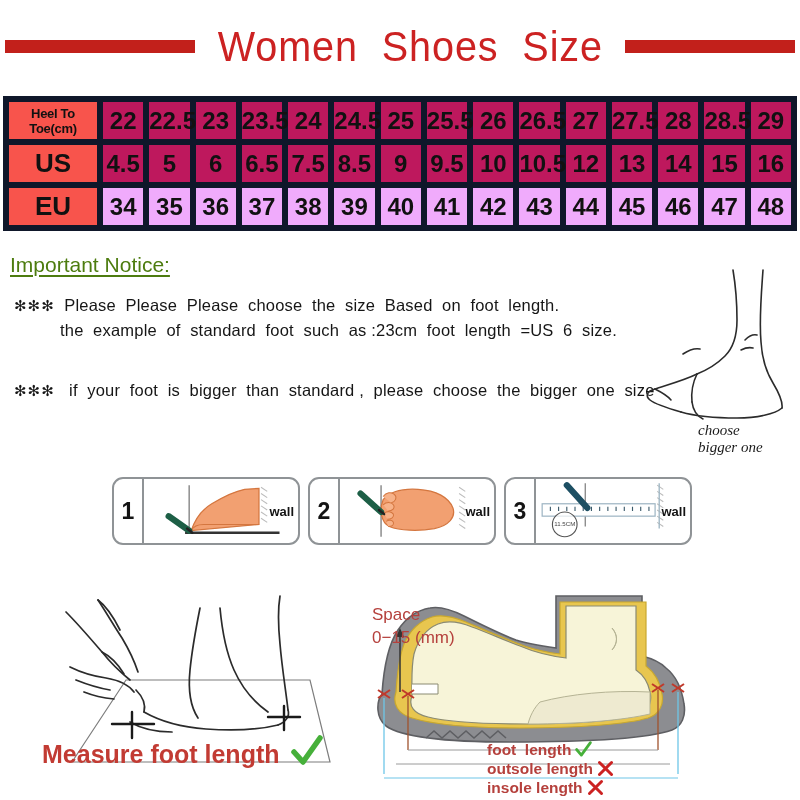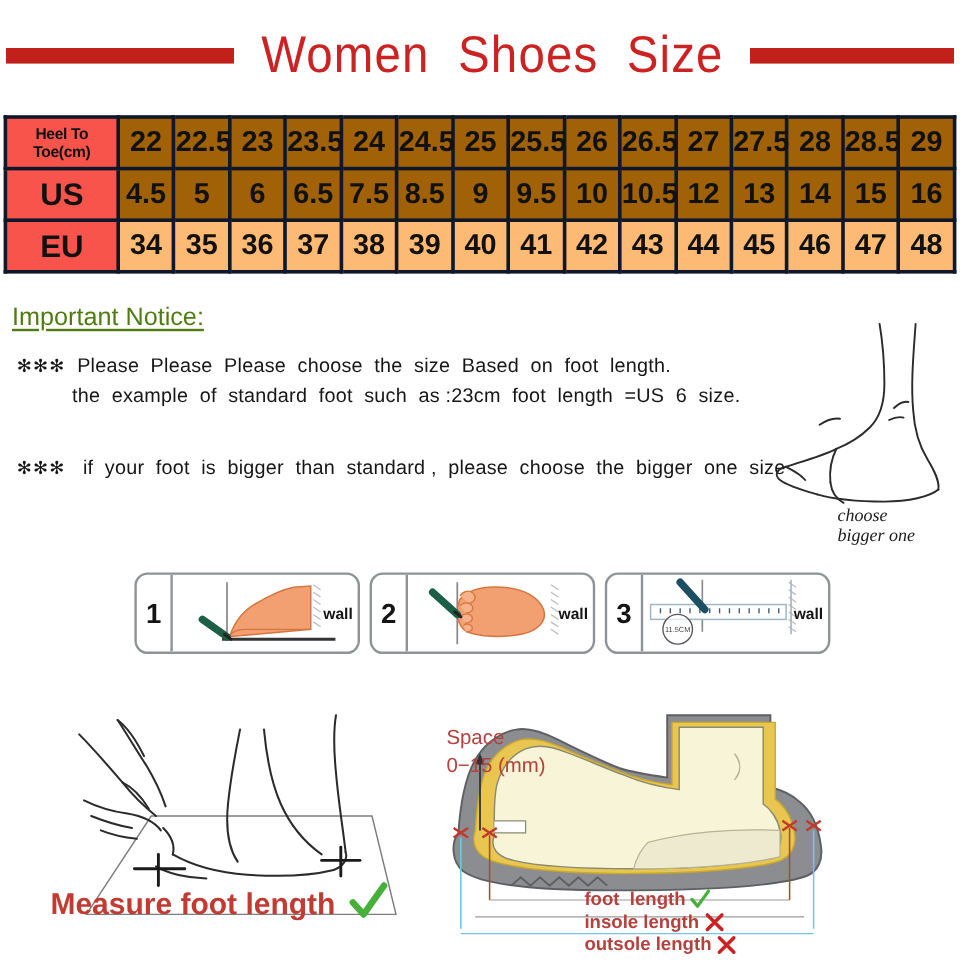--- a/index.html
+++ b/index.html
@@ -35,41 +35,41 @@
   }
 
   
   .size-table {
     position: absolute; left: 3px; top: 96px;
     width: 794px;
     border-collapse: collapse;
     table-layout: fixed;
   }
   .size-table td, .size-table th {
-    border: 3px solid #0f172a;
+    border: 6px solid #0f172a;
     text-align: center;
     vertical-align: middle;
     height: 43px;
     font-weight: 700;
     color: #111;
     padding: 0;
     font-family: "Liberation Sans Narrow", "Liberation Sans", sans-serif;
   }
   .hdr-cell {
     background: #f8544c;
     width: 94px;
   }
   .hdr-cell.small { font-size: 13px; letter-spacing: -0.3px; }
   .hdr-cell.big   { font-size: 26px; }
   .cell-cm, .cell-us {
-    background: #a16207;
+    background: #be185d;
     font-size: 24px;
   }
   .cell-eu {
-    background: #fdba74;
+    background: #f0abfc;
     font-size: 24px;
   }
 
   
   .notice-title {
     position: absolute; left: 10px; top: 253px;
     color: #4d7c0f; font-size: 21px; font-weight: 400;
     text-decoration: underline; text-underline-offset: 3px;
     font-family: "Liberation Sans Narrow", "Liberation Sans", sans-serif;
   }
@@ -409,19 +409,19 @@
   <line x1="24" y1="206" x2="318" y2="206" stroke="#6ec6e8" stroke-width="1.1"></line>
 </svg>
 
 <div class="space-label"><span>Space</span>
 <span>0−15 (mm)</span></div>
 
 <div class="len-labels" id="len-labels">
     <div class="len-row"><span>foot  length</span><span class="mark"><svg viewBox="0 0 22 22" width="19" height="19">
           <path d="M3 11 L8.5 17.5 L19 3" fill="none" stroke="#46b03a" stroke-width="3.2" stroke-linecap="round" stroke-linejoin="round"></path>
         </svg></span></div>
+    <div class="len-row"><span>outsole length</span><span class="mark"><svg viewBox="0 0 22 22" width="19" height="19">
+          <path d="M4 4 L18 18 M18 4 L4 18" fill="none" stroke="#cc2222" stroke-width="3.4" stroke-linecap="round"></path>
+        </svg></span></div>
     <div class="len-row"><span>insole length</span><span class="mark"><svg viewBox="0 0 22 22" width="19" height="19">
           <path d="M4 4 L18 18 M18 4 L4 18" fill="none" stroke="#cc2222" stroke-width="3.4" stroke-linecap="round"></path>
         </svg></span></div>
-    <div class="len-row"><span>outsole length</span><span class="mark"><svg viewBox="0 0 22 22" width="19" height="19">
-          <path d="M4 4 L18 18 M18 4 L4 18" fill="none" stroke="#cc2222" stroke-width="3.4" stroke-linecap="round"></path>
-        </svg></span></div>
   </div>
 
 </body></html>

